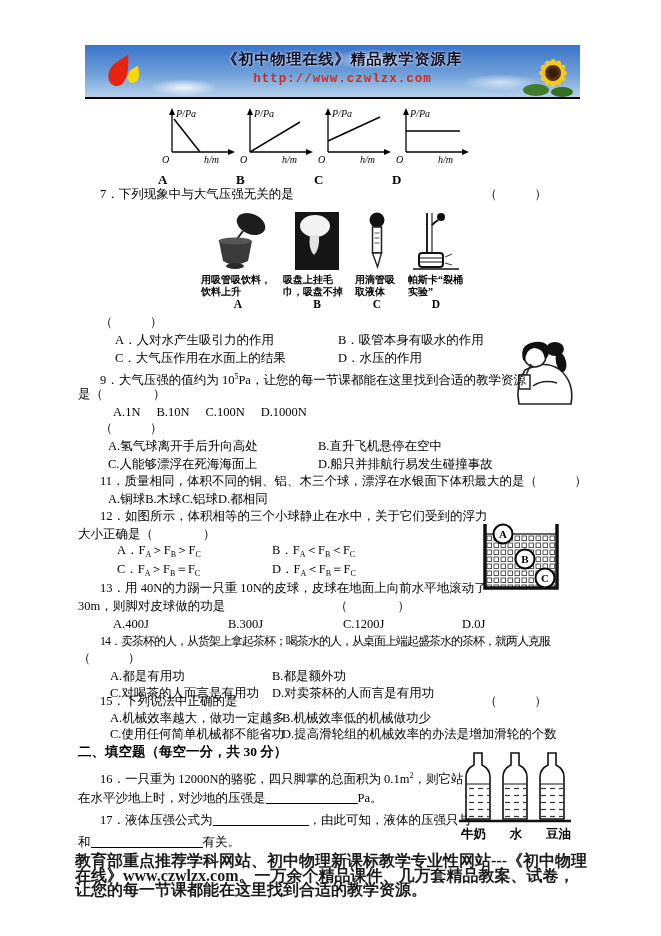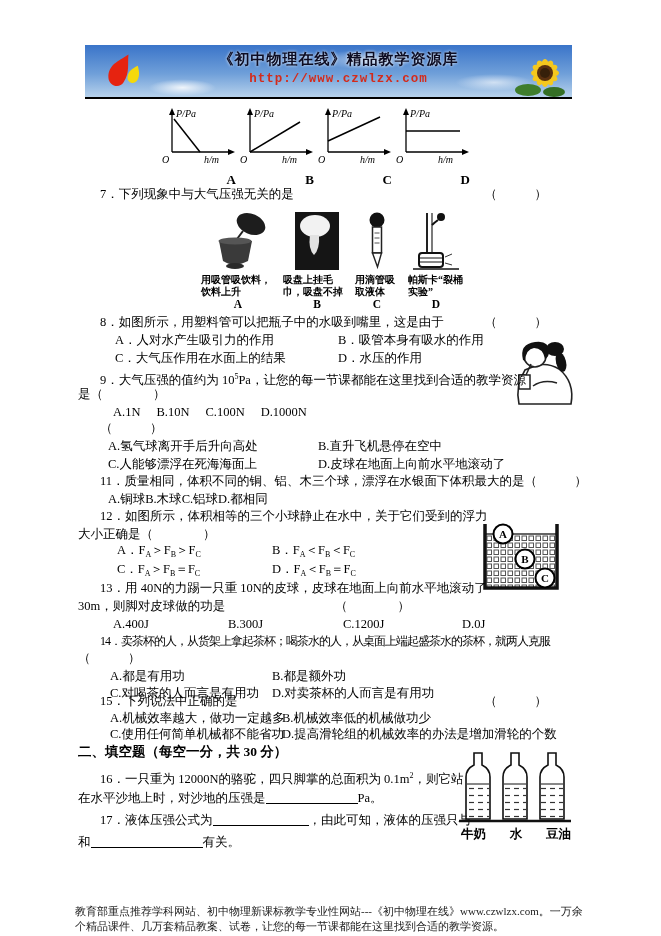--- a/index.html
+++ b/index.html
@@ -17,44 +17,45 @@
   .fsub{font-size:8px;vertical-align:-3px;}
   
   .banner{
     position:absolute;left:85px;top:45px;width:487px;height:52px;
     border-bottom:2px solid #000;
     background:
       radial-gradient(48px 12px at 20% 82%, rgba(255,255,255,.85), transparent 70%),
       radial-gradient(70px 14px at 58% 28%, rgba(255,255,255,.55), transparent 70%),
       radial-gradient(55px 12px at 84% 72%, rgba(255,255,255,.6), transparent 70%),
       linear-gradient(180deg,#3a74c9 0%,#6f9fd9 55%,#b7d2ec 100%);
+    padding-left: 8px;
   }
   .banner-title{
     position:absolute;left:86px;right:66px;top:5px;text-align:center;
     font-size:15px;font-weight:bold;color:#0d0d24;letter-spacing:1px;
     text-shadow:0 0 3px rgba(255,255,255,.95);
   }
   .banner-url{
     position:absolute;left:86px;right:66px;top:27px;text-align:center;
     font-family:"Liberation Mono","DejaVu Sans Mono",monospace;
     font-size:12.5px;font-weight:bold;color:#d42a1a;letter-spacing:1px;
   }
   
   .graphs{position:absolute;left:158px;top:106px;display:flex;}
-  .gcell{width:78px;text-align:right;}
+  .gcell{width:78px;text-align:left;}
   .glabel{font-size:13px;font-weight:bold;margin-top:2px;}
   
   .figrow{position:absolute;top:209px;left:0;}
   .figblock{position:absolute;display:flex;flex-direction:column;align-items:center;}
   .figimg{height:62px;display:flex;align-items:flex-end;justify-content:center;}
   .cap{font-size:10px;font-weight:bold;line-height:11.5px;text-align:left;margin-top:3px;}
   .figletter{font-size:11.5px;font-weight:bold;margin-top:1px;}
   .footer{
-    position:absolute;left:75px;top:904px;width:512px;
-    font-size:11px;font-weight:normal;line-height:14.5px;color:#1a1a1a;
+    position:absolute;left:75px;top:854px;width:512px;
+    font-size:16px;font-weight:bold;line-height:14.5px;color:#1a1a1a;
     white-space:normal;
   }
   .optflex{display:flex;}
 </style>
 </head>
 <body>
 
 <div class="banner">
   <svg style="position:absolute;left:16px;top:5px" width="44" height="42" viewBox="0 0 44 40">
     <path d="M22,2 C14,12 6,18 10,30 C13,38 24,38 26,30 C29,18 24,12 22,2 Z" fill="#e62310" transform="rotate(18 20 20)"></path>
@@ -191,21 +192,20 @@
         <line x1="34" y1="52" x2="41" y2="54" stroke="#333"></line>
         <line x1="2" y1="58" x2="48" y2="58" stroke="#111" stroke-width="1.6"></line>
       </svg>
     </div>
     <div class="cap" style="width:56px">帕斯卡“裂桶实验”</div>
     <div class="figletter">D</div>
   </div>
 </div>
 
 <div class="l lf" style="top:315px;left:100px;width:447px">
-  <span>8．如图所示，用塑料管可以把瓶子中的水吸到嘴里，这是由于</span>
   <span>（　　　）</span>
 </div>
 <div class="l" style="top:333px;left:115px">A．人对水产生吸引力的作用</div>
 <div class="l" style="top:333px;left:338px">B．吸管本身有吸水的作用</div>
 <div class="l" style="top:351px;left:115px">C．大气压作用在水面上的结果</div>
 <div class="l" style="top:351px;left:338px">D．水压的作用</div>
 
 <svg style="position:absolute;left:511px;top:336px" width="68" height="72" viewBox="0 0 68 72">
   <path d="M14,34 Q4,50 8,68 L60,68 Q64,46 48,33 Q36,26 24,30 Z" fill="#fff" stroke="#222" stroke-width="1.6"></path>
   <circle cx="24" cy="20" r="11" fill="#fff" stroke="#222" stroke-width="1.6"></circle>
@@ -227,21 +227,21 @@
   <span>C.100N</span>
   <span>D.1000N</span>
 </div>
 
 <div class="l lf" style="top:421px;left:100px;width:447px">
   <span>（　　　）</span>
 </div>
 <div class="l" style="top:439px;left:108px">A.氢气球离开手后升向高处</div>
 <div class="l" style="top:439px;left:318px">B.直升飞机悬停在空中</div>
 <div class="l" style="top:457px;left:108px">C.人能够漂浮在死海海面上</div>
-<div class="l" style="top:457px;left:318px">D.皮球在地面上向前水平地滚动了</div>
+<div class="l" style="top:457px;left:318px">D.船只并排航行易发生碰撞事故</div>
 
 <div class="l lf" style="top:474px;left:100px;width:447px">
   <span>11．质量相同，体积不同的铜、铝、木三个球，漂浮在水银面下体积最大的是</span>
   <span>（　　　）</span>
 </div>
 <div class="l optflex" style="top:492px;left:108px;gap:0">
   <span>A.铜球</span>
   <span>B.木球</span>
   <span>C.铝球</span>
   <span>D.都相同</span>

